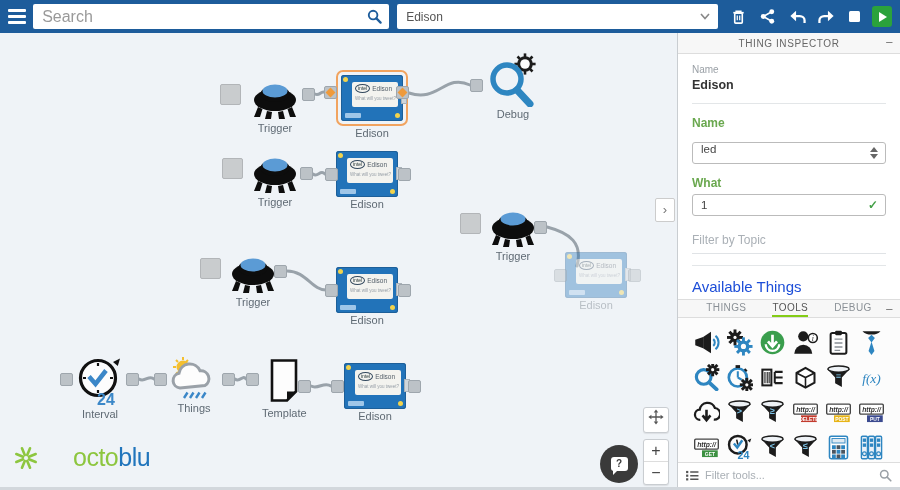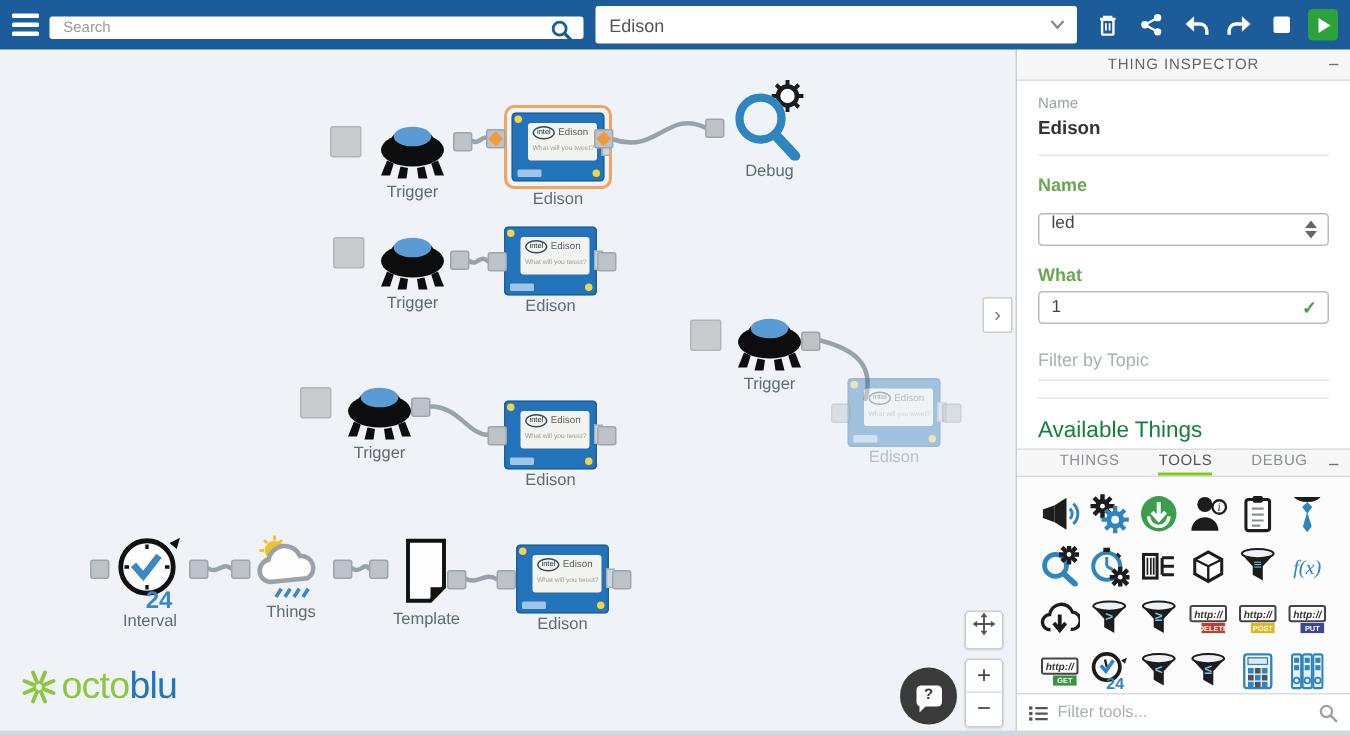--- a/index.html
+++ b/index.html
@@ -4,21 +4,21 @@
 <style>
   * { margin:0; padding:0; box-sizing:border-box; }
   html,body { width:900px; height:490px; overflow:hidden; font-family:"Liberation Sans", sans-serif; background:#fff; }
   .app { position:relative; width:900px; height:490px; background:#eff3f7; }
 
   
   .topbar { position:absolute; left:0; top:0; width:900px; height:33px; background:#1d5c9b; display:flex; align-items:center; z-index:10; }
   .hamburger { width:26px; margin-left:8px; cursor:pointer; }
   .hamburger div { width:18px; height:3px; background:#fff; border-radius:1px; margin:3px 0; }
   .searchwrap { position:relative; margin-left:2px; }
-  .searchwrap input { width:356px; height:15px; border:none; border-radius:2px; padding:0 28px 0 9px; font-size:10px; color:#444; outline:none; font-family:inherit; }
+  .searchwrap input { width:356px; height:25px; border:none; border-radius:2px; padding:0 28px 0 9px; font-size:16px; color:#444; outline:none; font-family:inherit; }
   .searchwrap input::placeholder { color:#999; }
   .searchwrap svg { position:absolute; right:7px; top:5px; }
   .flowselect { position:relative; margin-left:8px; width:358px; height:25px; background:#fff; border-radius:2px; display:flex; align-items:center; padding:0 9px; font-size:12px; color:#555; cursor:pointer; }
   .flowselect .chev { position:absolute; right:8px; top:9px; }
   .tb-ico { margin-left:12px; cursor:pointer; display:flex; align-items:center; }
   .playbtn { margin-left:11px; margin-right:8px; width:23px; height:21px; background:#2ba23c; border-radius:3px; display:flex; align-items:center; justify-content:center; cursor:pointer; }
   .playbtn .tri { width:0; height:0; border-left:8px solid #fff; border-top:5px solid transparent; border-bottom:5px solid transparent; margin-left:2px; }
 
   
   .canvas { position:absolute; left:0; top:33px; width:677px; height:454px; background:#eff3f7; overflow:hidden; }
@@ -48,41 +48,41 @@
   .zbtn { width:26px; background:#fff; border:1px solid #c9cdd1; border-radius:3px; color:#555; text-align:center; cursor:pointer; box-shadow:0 1px 1px rgba(0,0,0,.08); }
   .zbtn.center { height:26px; line-height:24px; margin-bottom:6px; }
   .zpair { width:26px; background:#fff; border:1px solid #c9cdd1; border-radius:3px; box-shadow:0 1px 1px rgba(0,0,0,.08); }
   .zpair div { height:22px; line-height:22px; text-align:center; font-size:16px; color:#444; cursor:pointer; }
   .zpair div:first-child { border-bottom:1px solid #ddd; }
   .helpbeacon { position:absolute; left:600px; top:412px; width:38px; height:38px; background:#3a3a3a; border-radius:50%; z-index:4; cursor:pointer; display:flex; align-items:center; justify-content:center; }
   .helpbeacon .bubble { position:relative; width:17px; height:14px; background:#fff; border-radius:3px; font-size:10px; font-weight:bold; color:#3a3a3a; text-align:center; line-height:14px; }
   .helpbeacon .bubble:after { content:""; position:absolute; left:2px; bottom:-4px; border-left:5px solid #fff; border-bottom:5px solid transparent; }
   .logo { position:absolute; left:13px; top:410px; display:flex; align-items:center; z-index:2; }
   .logo .word { font-size:25px; letter-spacing:-0.5px; margin-left:2px; }
-  .logo .o1 { color:#8dc63f; } .logo .o2 { color:#2175bc; }
+  .logo .o1 { color:#8dc63f;margin-left:32px; } .logo .o2 { color:#2175bc; }
 
   
   .panel { position:absolute; left:677px; top:33px; width:223px; height:454px; background:#fff; border-left:1px solid #c9cdd1; display:flex; flex-direction:column; z-index:5; }
   .phead { height:21px; background:#f7f7f7; border-bottom:1px solid #ddd; display:flex; align-items:center; position:relative; flex:none; }
   .phead .t { width:100%; text-align:center; font-size:10px; letter-spacing:.6px; color:#666; }
   .minbtn { position:absolute; right:7px; top:0; color:#777; font-size:13px; cursor:pointer; line-height:20px; }
   .pbody { padding:10px 14px 0 14px; flex:none; }
   .slabel { font-size:10px; color:#9aa0a6; }
   .sval { font-size:12.5px; font-weight:bold; color:#333; margin-top:3px; }
   .hr { border-top:1px solid #e3e6e8; margin:11px 0 0 0; }
   .glabel { font-size:12px; font-weight:bold; color:#6aa84f; margin-top:12px; }
   .selectbox { position:relative; margin-top:12px; height:22px; border:1px solid #bbb; border-radius:3px; display:flex; align-items:flex-start; padding:0 8px; font-size:11.5px; color:#444; cursor:pointer; background:#fff; }
   .stepper { position:absolute; right:7px; top:4px; display:flex; flex-direction:column; gap:2px; }
   .stepper i { width:0; height:0; border-left:4px solid transparent; border-right:4px solid transparent; }
   .stepper .up { border-bottom:5px solid #666; }
   .stepper .dn { border-top:5px solid #666; }
   .inputbox { position:relative; margin-top:4px; height:22px; border:1px solid #bbb; border-radius:3px; display:flex; align-items:center; padding:0 8px; font-size:11.5px; color:#444; background:#fff; }
   .inputbox .ck { position:absolute; right:7px; color:#43a047; font-weight:bold; font-size:12px; }
   .ftopic { margin-top:17px; padding-bottom:6px; border-bottom:1px solid #e0e3e6; font-size:12px; color:#aab0b6; }
-  .avhead { font-size:15px; color:#15803d; margin-top:12px; padding-bottom:4px; }
+  .avhead { font-size:15px; color:#1d4ed8; margin-top:12px; padding-bottom:4px; }
   .tabsbar { height:19px; background:#f7f7f7; border-top:1px solid #ddd; border-bottom:1px solid #ddd; display:flex; align-items:stretch; justify-content:center; gap:26px; position:relative; flex:none; }
   .tab { font-size:10px; color:#8a9096; letter-spacing:.4px; display:flex; align-items:center; cursor:pointer; border-bottom:2px solid transparent; }
   .tab.active { color:#555; border-bottom:2px solid #84cc16; }
   .toolsgrid { flex:1; background:#fcfcfc; padding:7px 12px 0 12px; display:grid; grid-template-columns:repeat(6,1fr); grid-auto-rows:35px; justify-items:center; align-items:center; overflow:hidden; }
   .tool { width:30px; height:30px; display:flex; align-items:center; justify-content:center; cursor:pointer; }
   .filterbar { height:25px; border-top:1px solid #ddd; background:#fff; display:flex; align-items:center; padding:0 8px; gap:6px; flex:none; }
   .filterbar input { flex:1; border:none; outline:none; font-size:11px; color:#555; font-family:inherit; }
   .filterbar input::placeholder { color:#a9afb5; }
   .bottomstrip { position:absolute; left:0; bottom:0; width:900px; height:3px; background:#d2d7dc; z-index:11; }
 </style>

